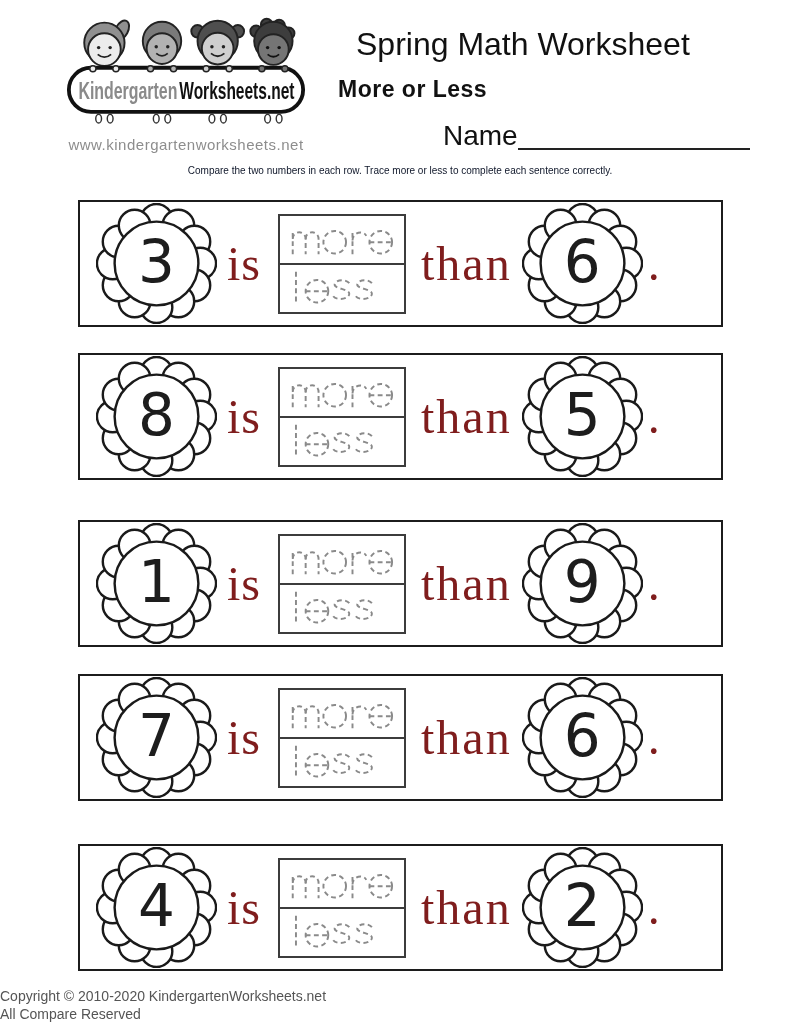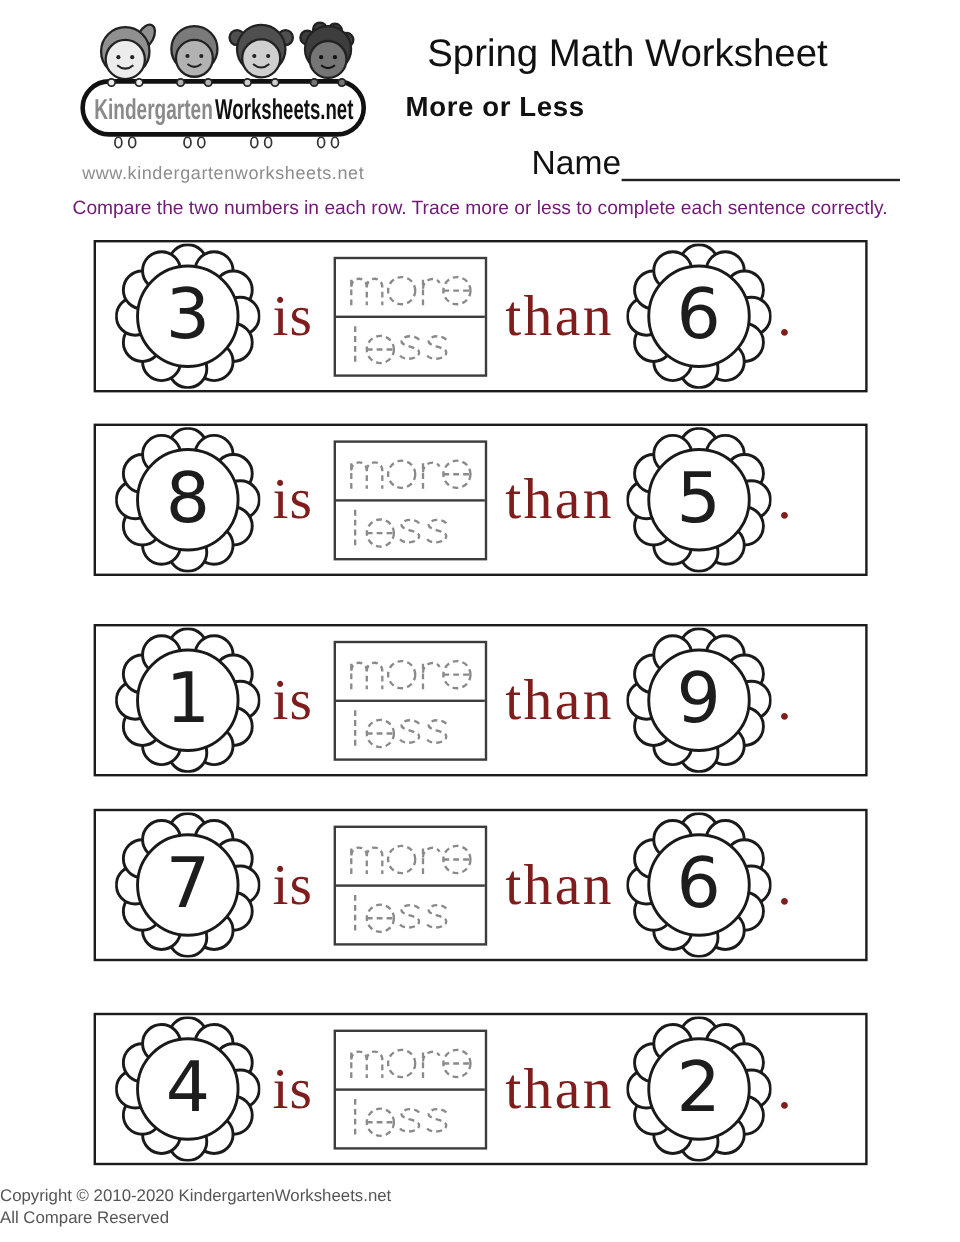--- a/index.html
+++ b/index.html
@@ -16,25 +16,25 @@
   }
 
   
   .logo-block { position: absolute; left: 64px; top: 14px; width: 244px; text-align: center; }
   .logo-svg { width: 240px; height: 121px; display: block; margin: 0 auto; }
   .logo-url { font-size: 15px; color: #8d8d8d; letter-spacing: 0.5px; margin-top: 1px; }
 
   .title { position: absolute; left: 337px; top: 26px; font-size: 32px; font-weight: 400; color: #111; letter-spacing: 0px; font-family: "Liberation Sans", sans-serif; margin-left: 19px; }
   .subtitle { position: absolute; left: 338px; top: 76px; font-size: 23px; font-weight: 700; color: #111; letter-spacing: 0.5px; }
 
-  .name-row { position: absolute; left: 443px; top: 120px; display: flex; align-items: center; }
+  .name-row { position: absolute; left: 443px; top: 120px; display: flex; align-items: flex-start; }
   .name-label { font-size: 28px; color: #111; }
   .name-line { width: 232px; height: 30px; border-bottom: 2px solid #222; }
 
-  .instructions { position: absolute; left: 0; top: 165px; width: 100%; text-align: center; font-size: 16px; color: #701a75; }
+  .instructions { position: absolute; left: 0; top: 165px; width: 100%; text-align: center; font-size: 10px; color: #0f172a; }
 
   
   .rows { position: absolute; left: 78px; top: 200px; width: 645px; }
   .row {
     height: 127px;
     border: 2px solid #1c1c1c;
     display: flex;
     align-items: center;
     background: #fff;
   }

